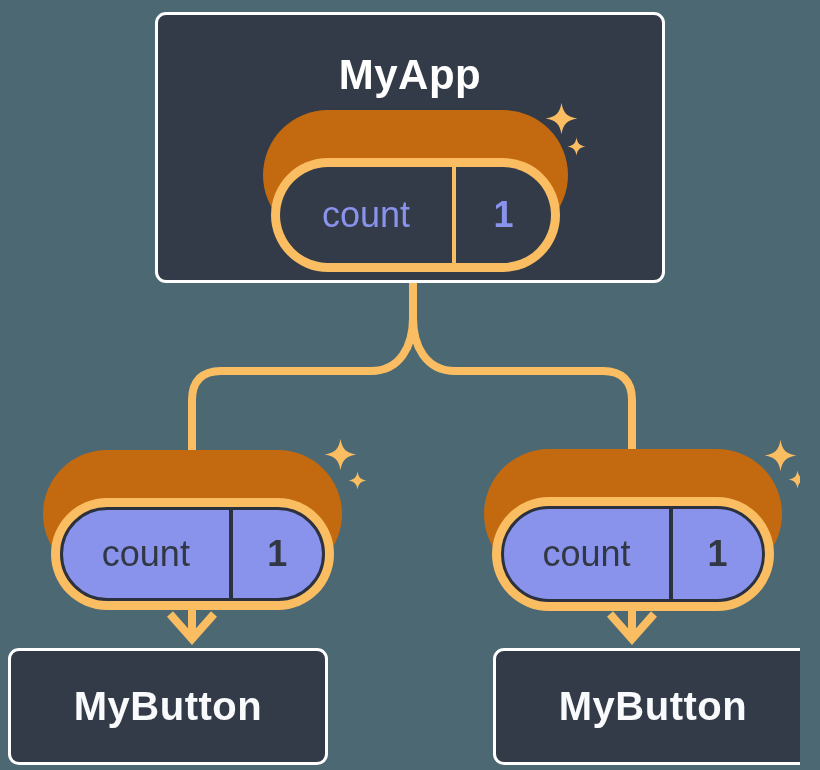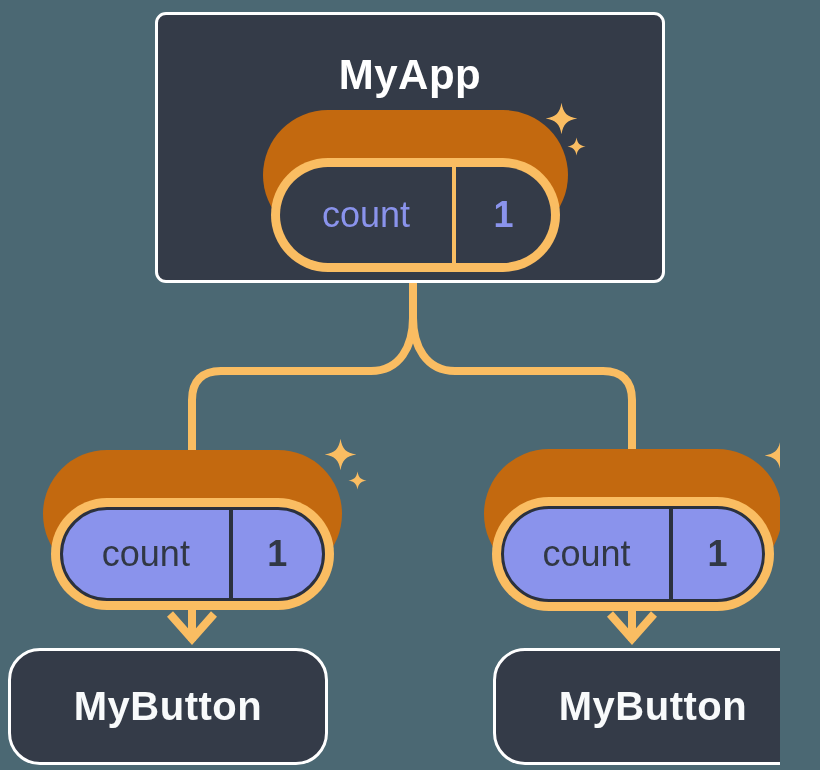--- a/index.html
+++ b/index.html
@@ -1,32 +1,32 @@
 <!DOCTYPE html>
 <html><head>
 <meta charset="utf-8">
 <style>
   html,body{margin:0;padding:0;background:#4B6873;}
   .canvas{
     position:relative;width:780px;height:770px;background:#4B6873;
-    font-family:"Liberation Sans",sans-serif;overflow:hidden;
+    font-family:"Liberation Sans",sans-serif;overflow:hidden;padding-left:20px;
   }
   .connector-svg{position:absolute;left:0;top:0;z-index:1;}
   .component-card{
     position:absolute;background:#343B48;border:3px solid #FFFFFF;
     border-radius:11px;box-sizing:border-box;z-index:2;
   }
   .card-root{left:155px;top:12px;width:510px;height:271px;}
   .card-title{
     position:absolute;left:0;right:0;top:36px;text-align:center;
     color:#FFFFFF;font-size:42px;font-weight:600;letter-spacing:.5px;
   }
   .card-child{
     display:flex;align-items:center;justify-content:center;
-    top:648px;width:320px;height:117px;border-radius:32px;
+    top:648px;width:320px;height:117px;
   }
   .card-child .card-child-title{
     color:#F8FAFB;font-size:40px;font-weight:600;letter-spacing:.5px;
   }
   .card-child-left{left:8px;}
   .card-child-right{left:493px;}
 
   .pill-outer{
     position:absolute;z-index:3;background:#C3690F;border-radius:999px;
     padding:8px;box-sizing:border-box;

